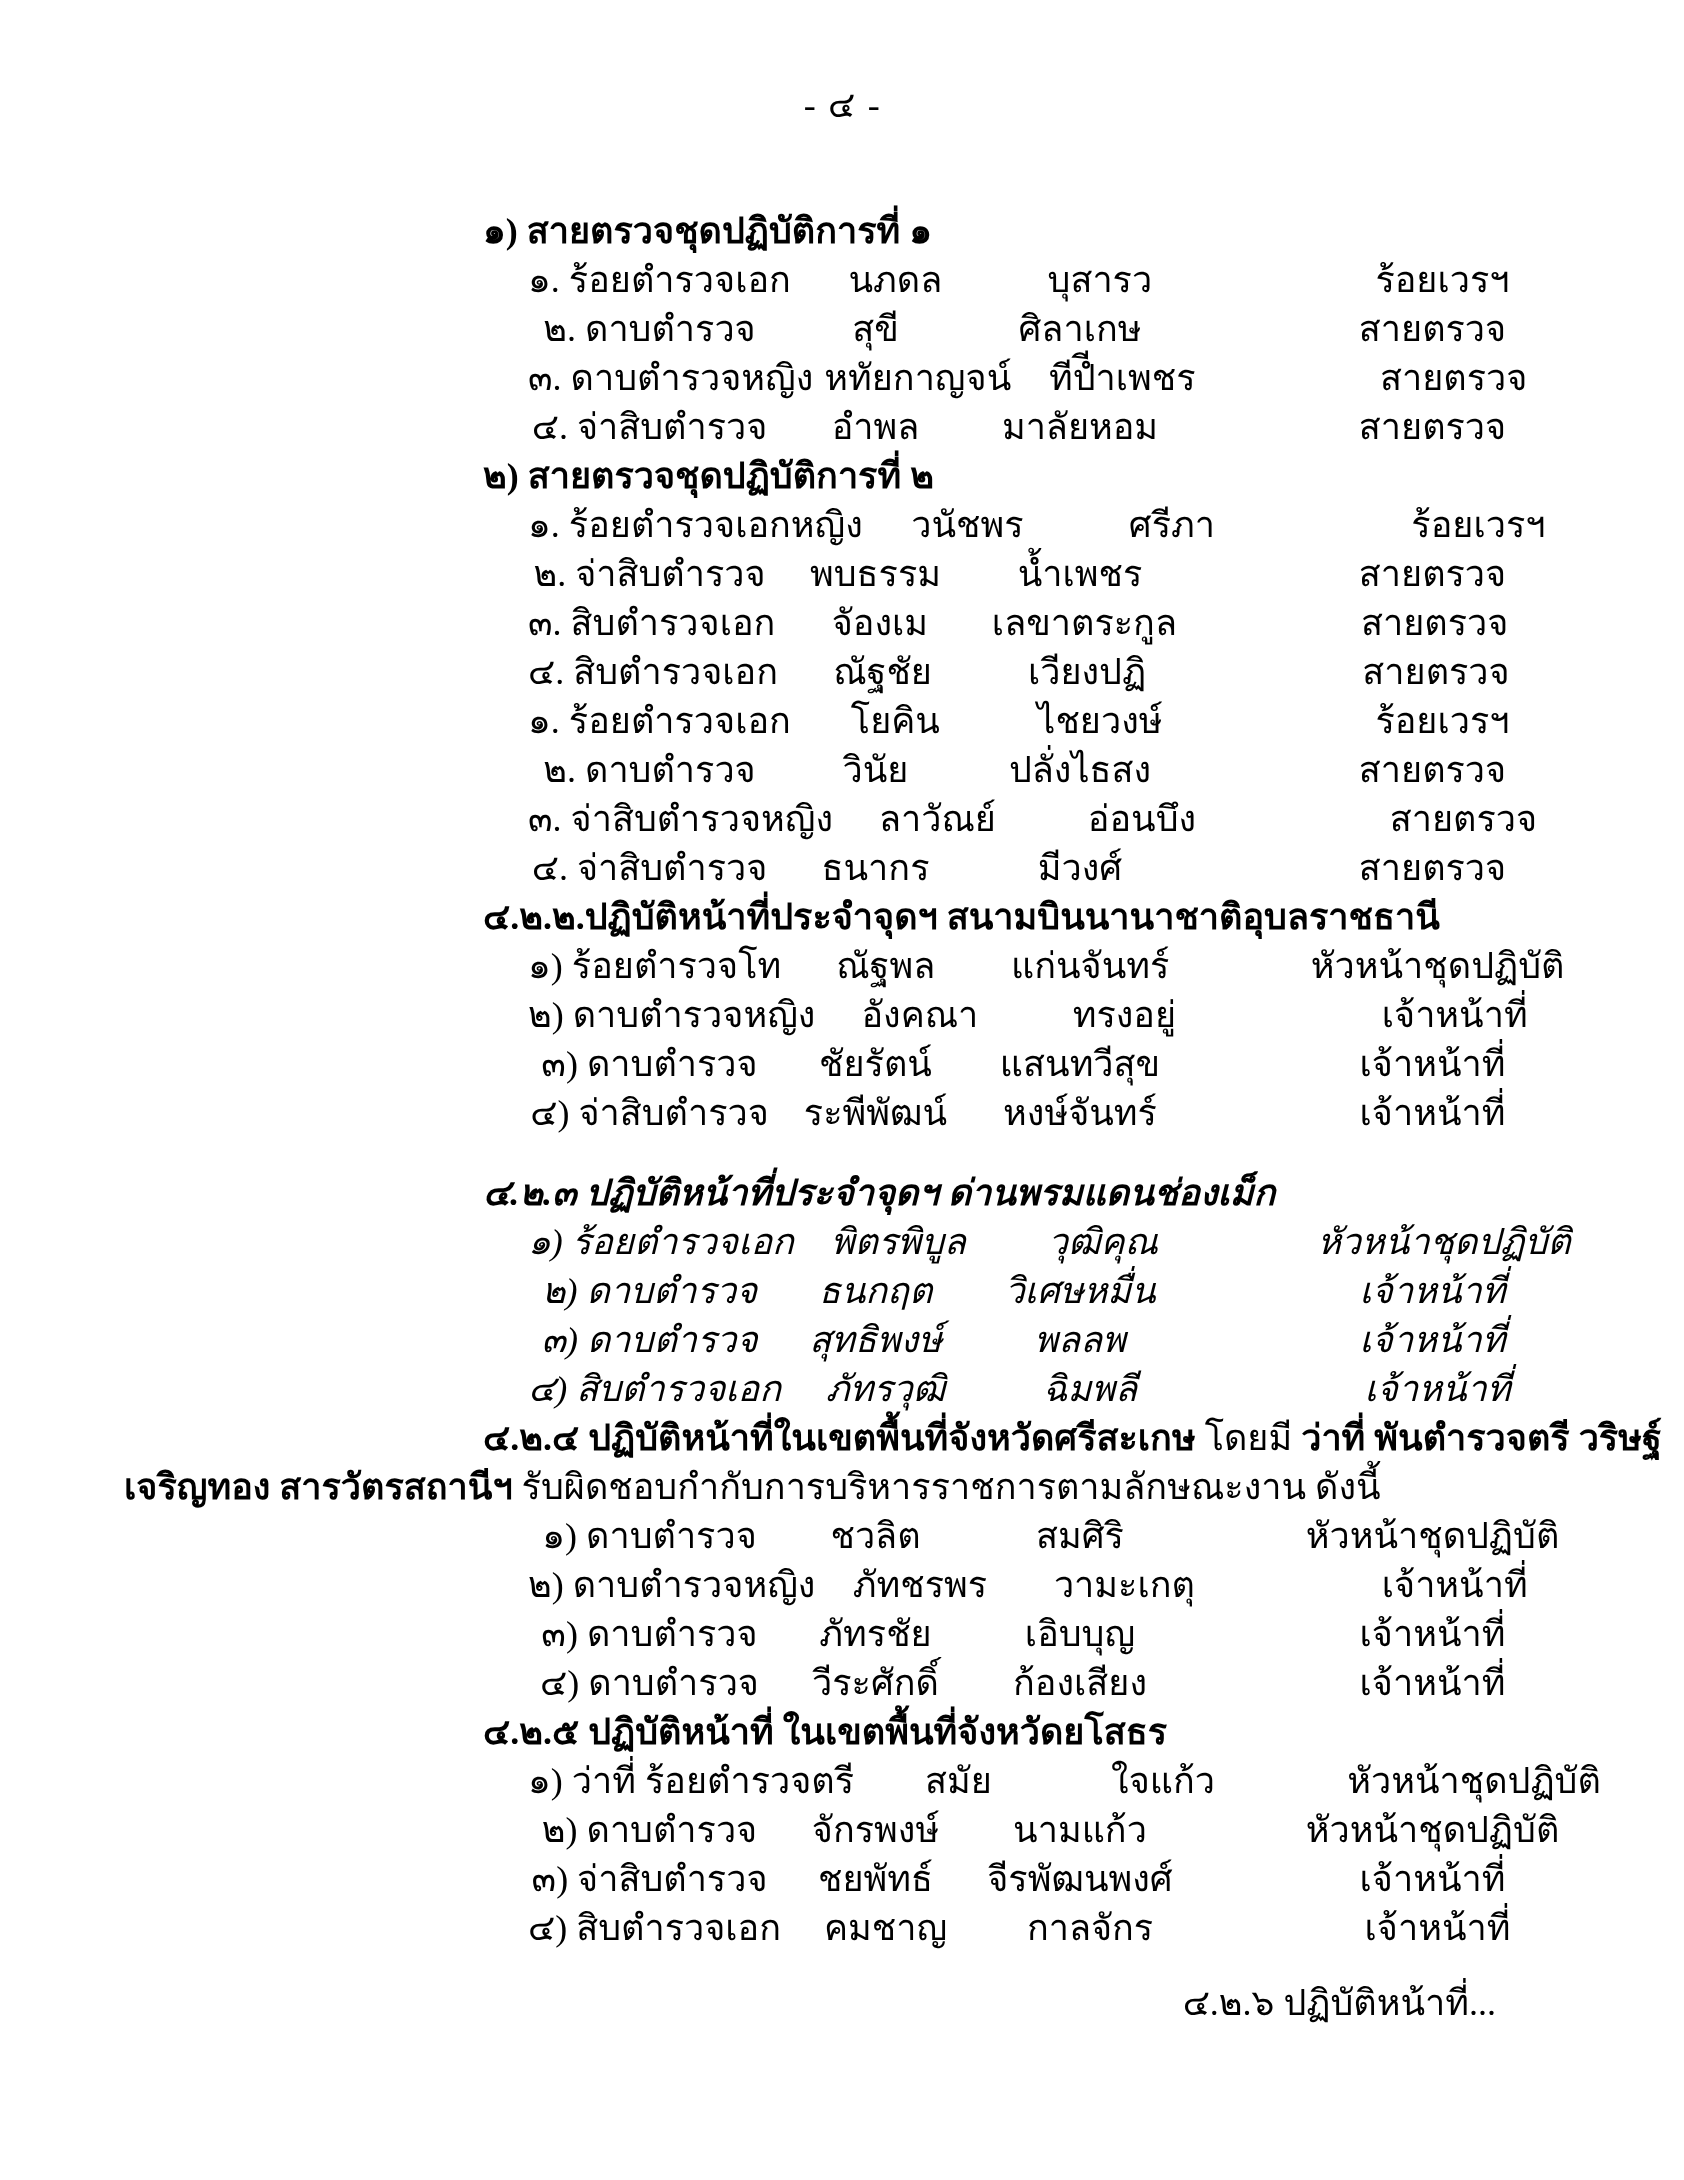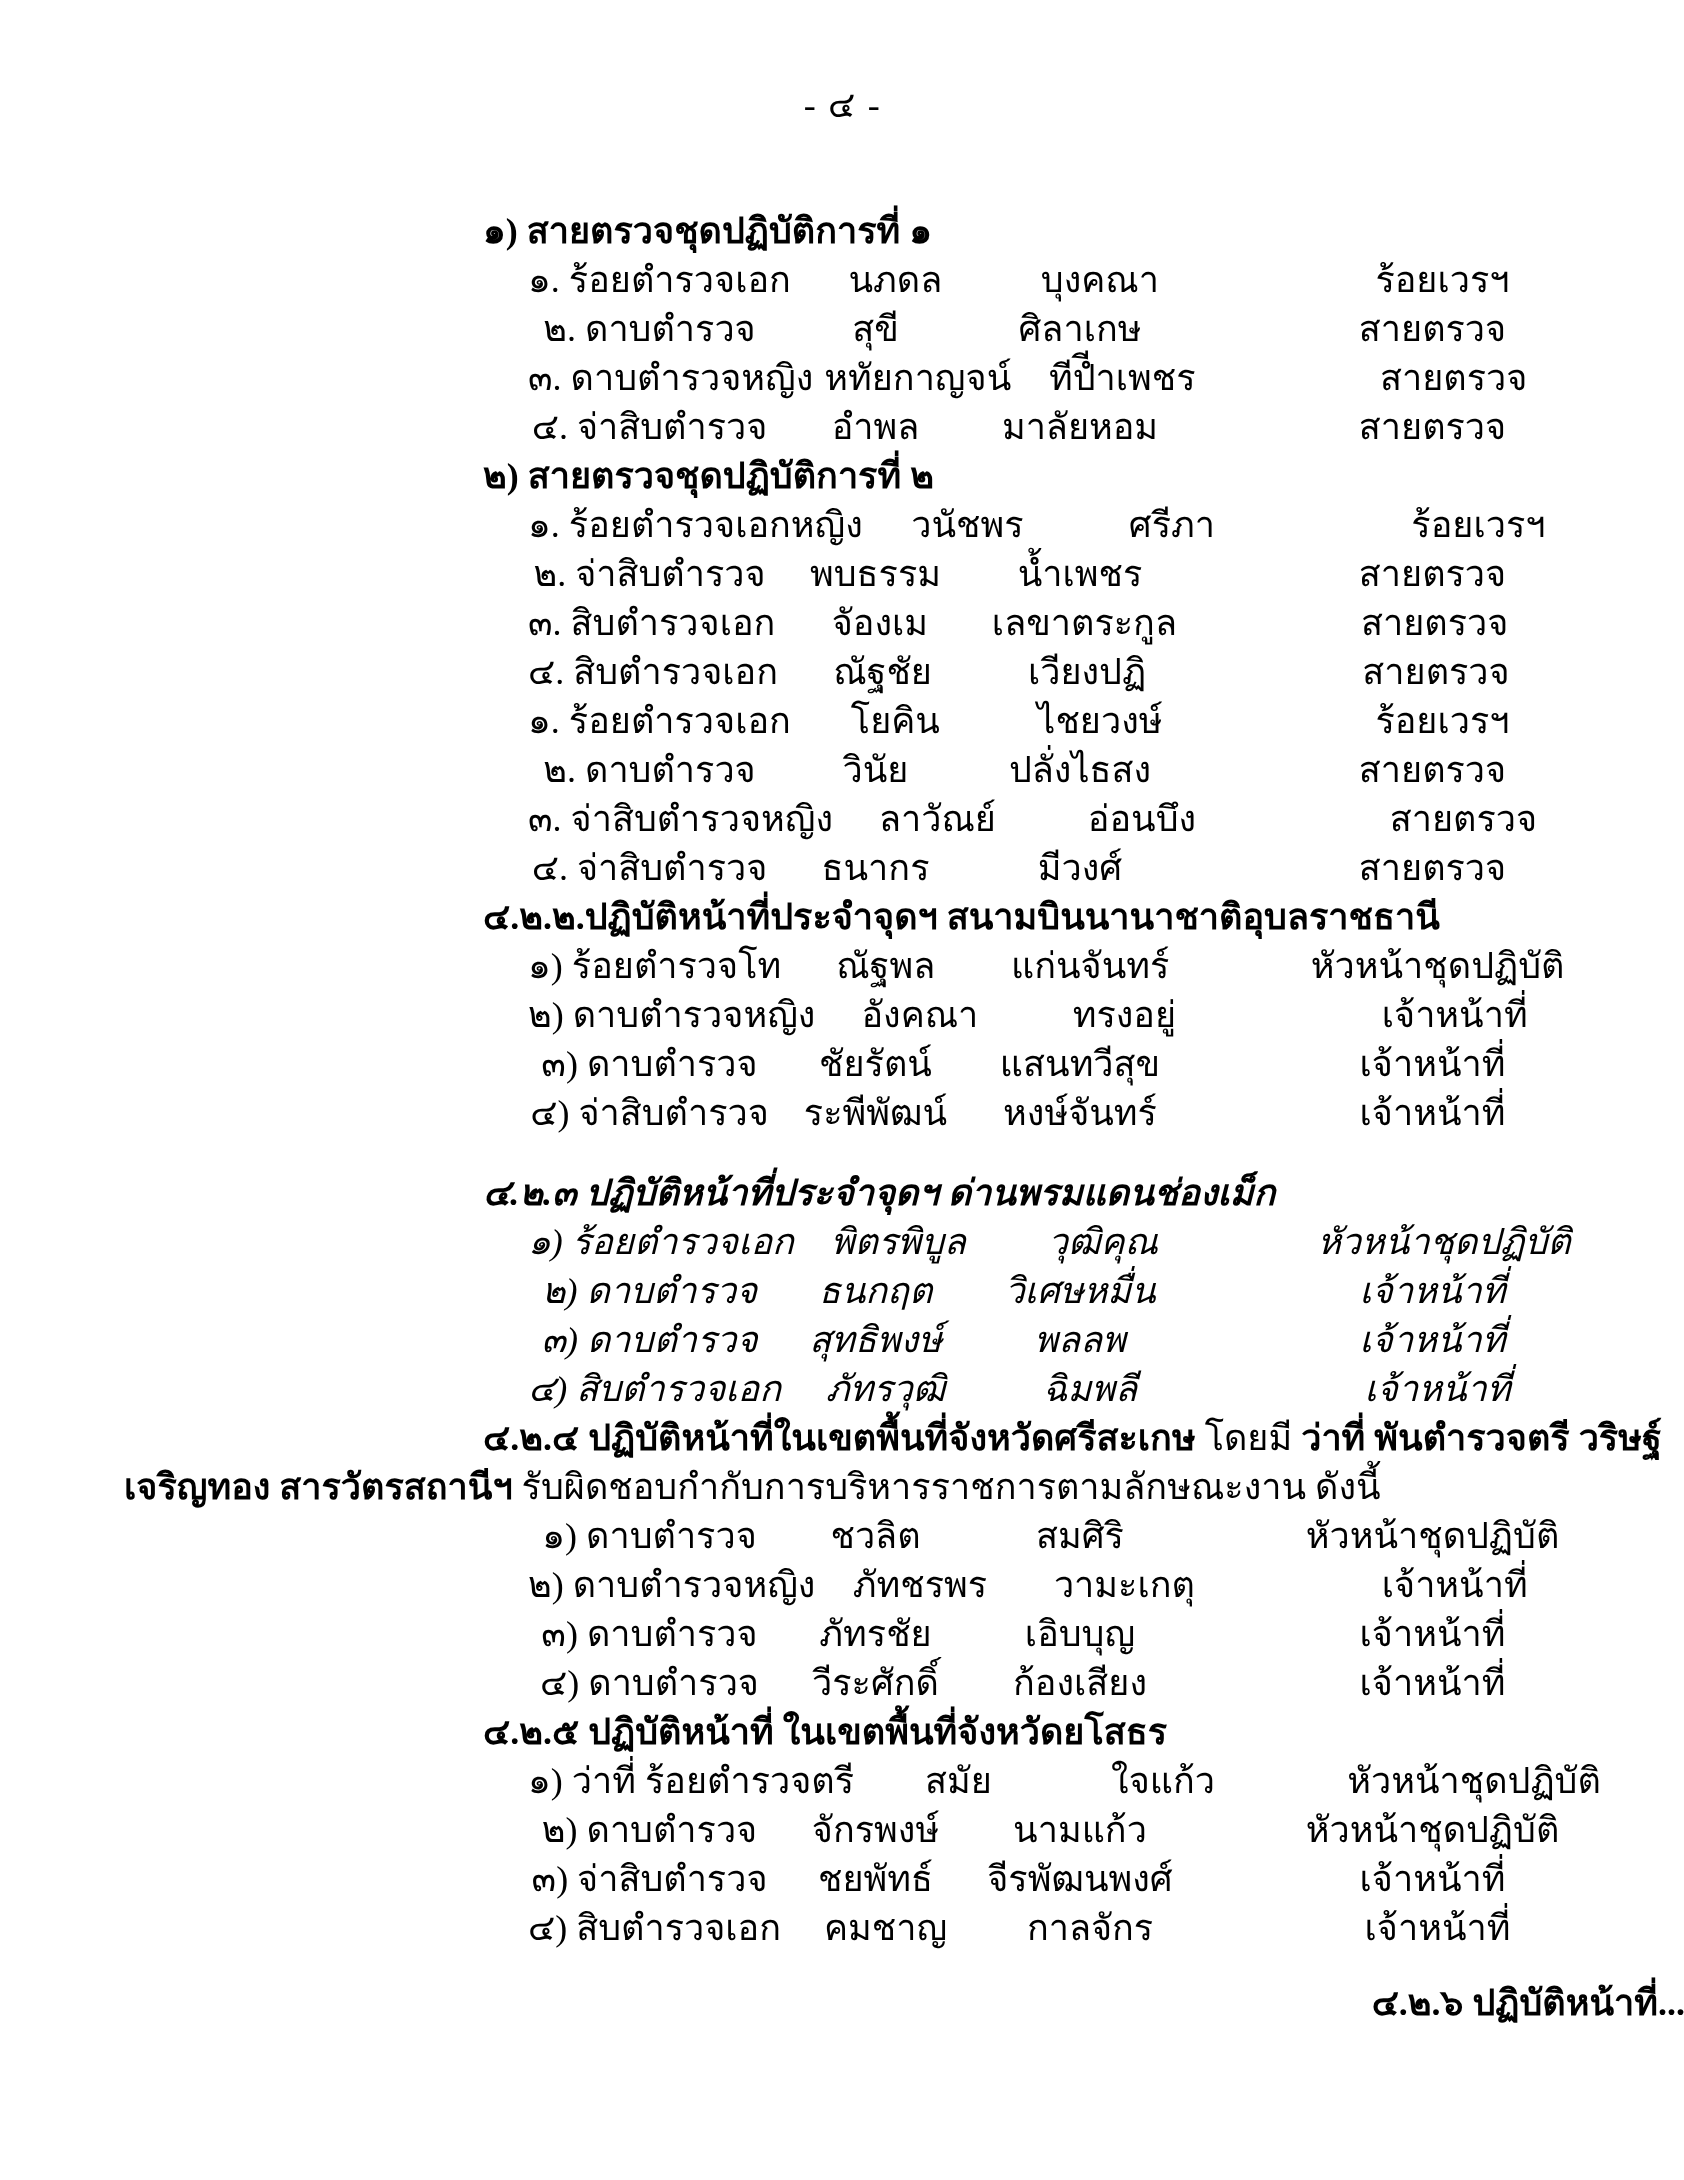--- a/index.html
+++ b/index.html
@@ -39,37 +39,38 @@
     margin-left: 483px;
     white-space: nowrap;
   }
   .para-line2 {
     margin-left: 124px;
     white-space: nowrap;
   }
   .para-line1 b, .para-line2 b { font-weight: 700; }
   .doc-footer {
     text-align: right;
+    padding-right: 189px;
     margin-top: 25.6px;
-    font-weight: 700;
+    font-weight: 400;
   }
 </style>
 </head>
 <body>
 
 <div class="page">
   <div class="pagenum">- ๔ -</div>
 
   <div>
       <div>
         <div class="sec-header">๑) สายตรวจชุดปฏิบัติการที่ ๑</div>
         <div class="row">
           <span>๑. ร้อยตำรวจเอก</span>
           <span>นภดล</span>
-          <span>บุงคณา</span>
+          <span>บุสารว</span>
           <span>ร้อยเวรฯ</span>
         </div>
         <div class="row">
           <span>๒. ดาบตำรวจ</span>
           <span>สุขี</span>
           <span>ศิลาเกษ</span>
           <span>สายตรวจ</span>
         </div>
         <div class="row">
           <span>๓. ดาบตำรวจหญิง</span>

